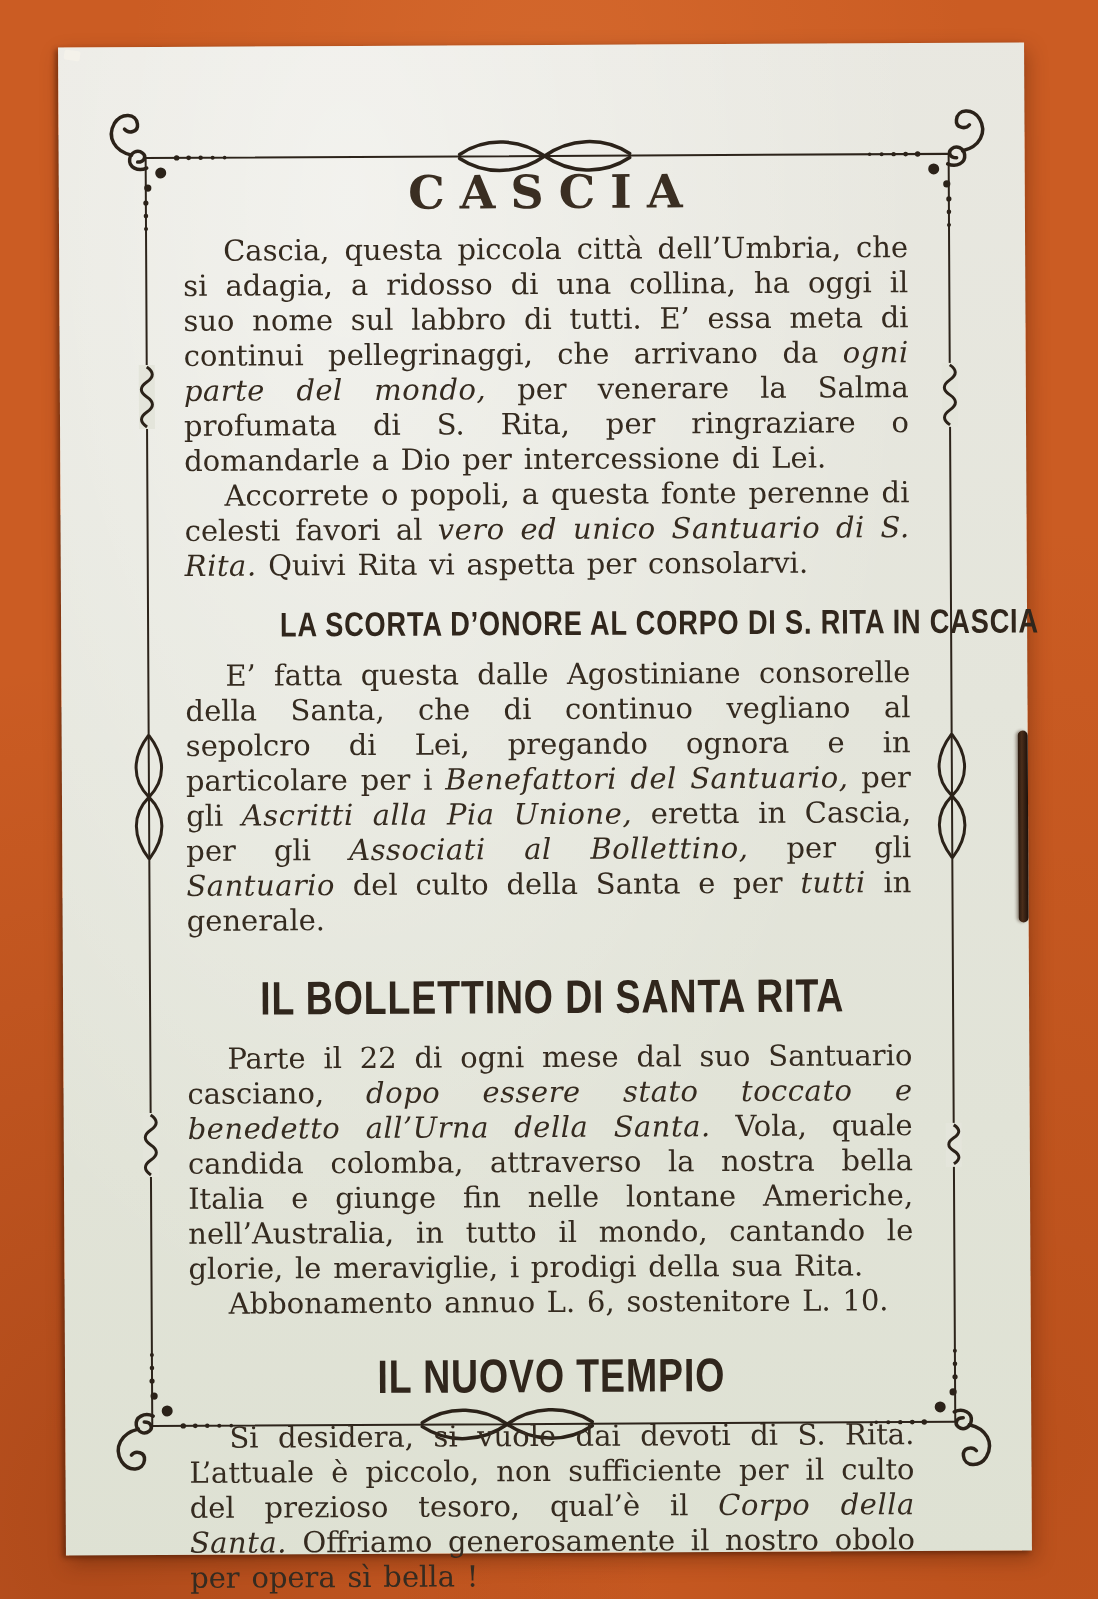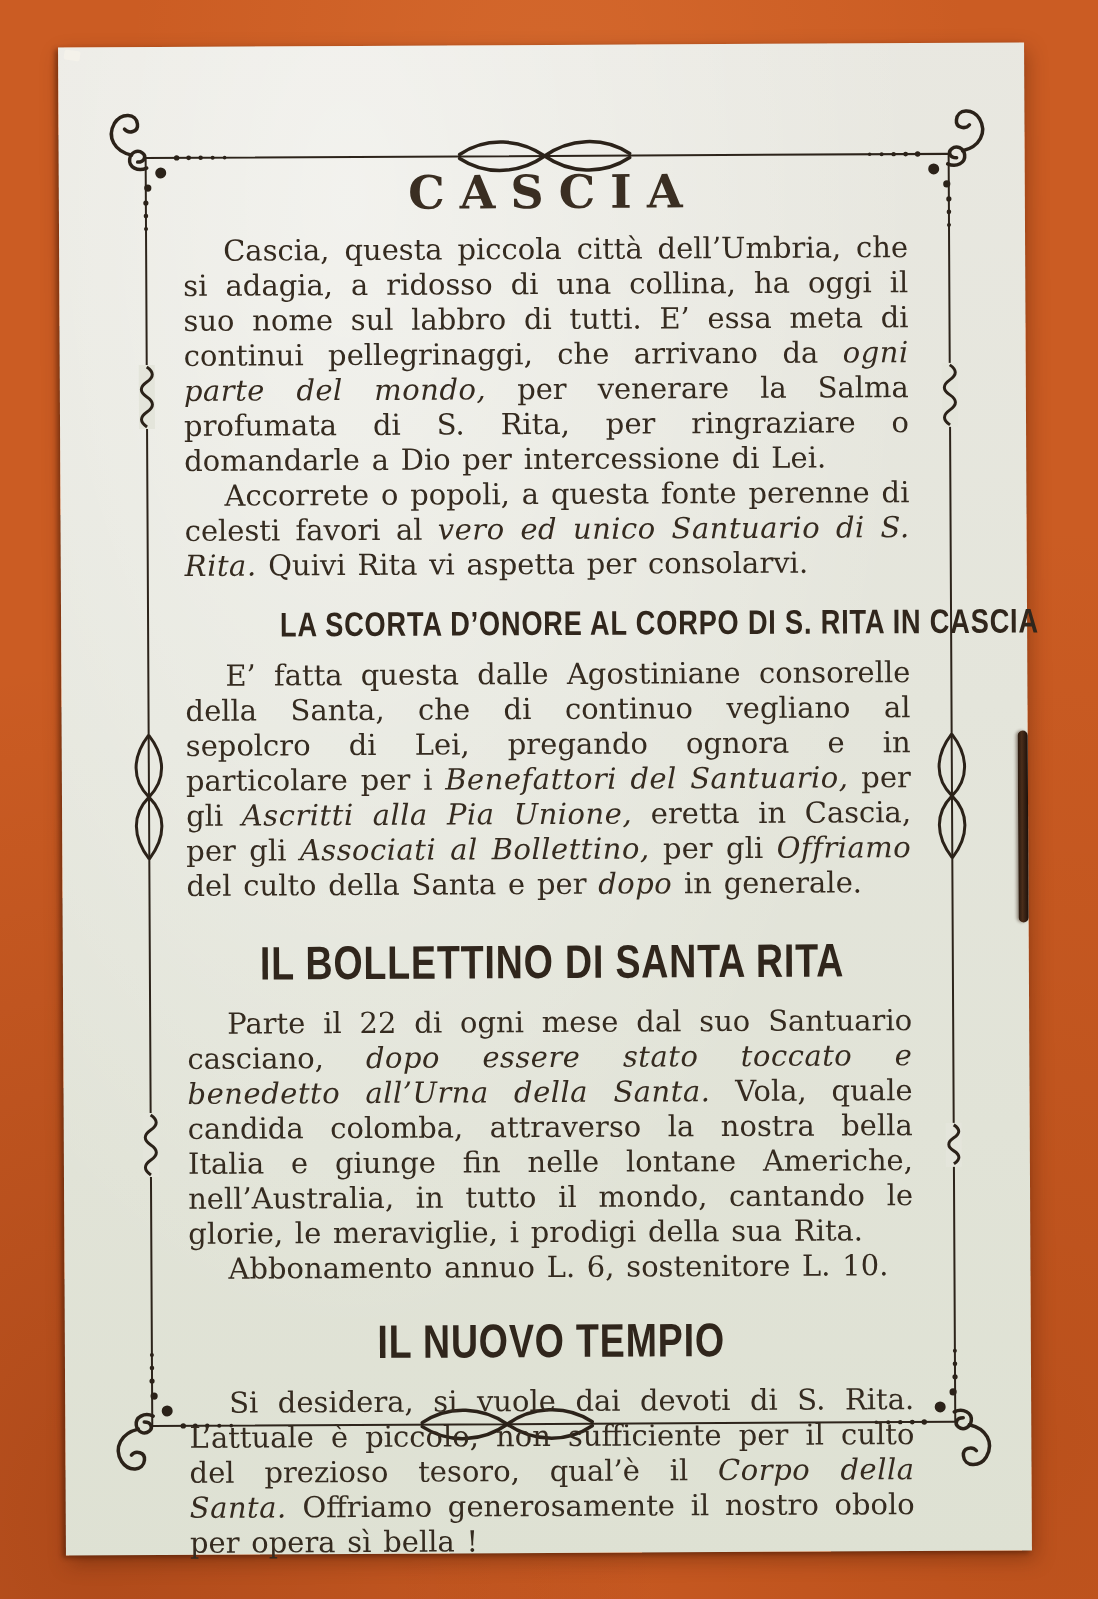--- a/index.html
+++ b/index.html
@@ -112,21 +112,21 @@
     </g>
   </svg>
 
   <div class="content">
     <h1 class="page-title">CASCIA</h1>
 
     <p class="para">Cascia, questa piccola città dell’Umbria, che si adagia, a ridosso di una collina, ha oggi il suo nome sul labbro di tutti. E’ essa meta di continui pellegrinaggi, che arrivano da <i>ogni parte del mondo,</i> per venerare la Salma profumata di S. Rita, per ringraziare o domandarle a Dio per intercessione di Lei.</p>
     <p class="para">Accorrete o popoli, a questa fonte perenne di celesti favori al <i>vero ed unico Santuario di S. Rita.</i> Quivi Rita vi aspetta per consolarvi.</p>
 
     <h2 class="h-small"><span class="cond">LA SCORTA D’ONORE AL CORPO DI S. RITA IN CASCIA</span></h2>
-    <p class="para">E’ fatta questa dalle Agostiniane consorelle della Santa, che di continuo vegliano al sepolcro di Lei, pregando ognora e in particolare per i <i>Benefattori del Santuario,</i> per gli <i>Ascritti alla Pia Unione,</i> eretta in Cascia, per gli <i>Associati al Bollettino,</i> per gli <i>Offriamo</i> del culto della Santa e per <i>dopo</i> in generale.</p>
+    <p class="para">E’ fatta questa dalle Agostiniane consorelle della Santa, che di continuo vegliano al sepolcro di Lei, pregando ognora e in particolare per i <i>Benefattori del Santuario,</i> per gli <i>Ascritti alla Pia Unione,</i> eretta in Cascia, per gli <i>Associati al Bollettino,</i> per gli <i>Santuario</i> del culto della Santa e per <i>tutti</i> in generale.</p>
 
     <h2 class="h-big"><span class="cond">IL BOLLETTINO DI SANTA RITA</span></h2>
     <p class="para">Parte il 22 di ogni mese dal suo Santuario casciano, <i>dopo essere stato toccato e benedetto all’Urna della Santa.</i> Vola, quale candida colomba, attraverso la nostra bella Italia e giunge fin nelle lontane Americhe, nell’Australia, in tutto il mondo, cantando le glorie, le meraviglie, i prodigi della sua Rita.</p>
     <p class="para">Abbonamento annuo L. 6, sostenitore L. 10.</p>
 
     <h2 class="h-big tempio"><span class="cond">IL NUOVO TEMPIO</span></h2>
     <p class="para">Si desidera, si vuole dai devoti di S. Rita. L’attuale è piccolo, non sufficiente per il culto del prezioso tesoro, qual’è il <i>Corpo della Santa.</i> Offriamo generosamente il nostro obolo per opera sì bella !</p>
   </div>
 
   <div class="staple"></div>

